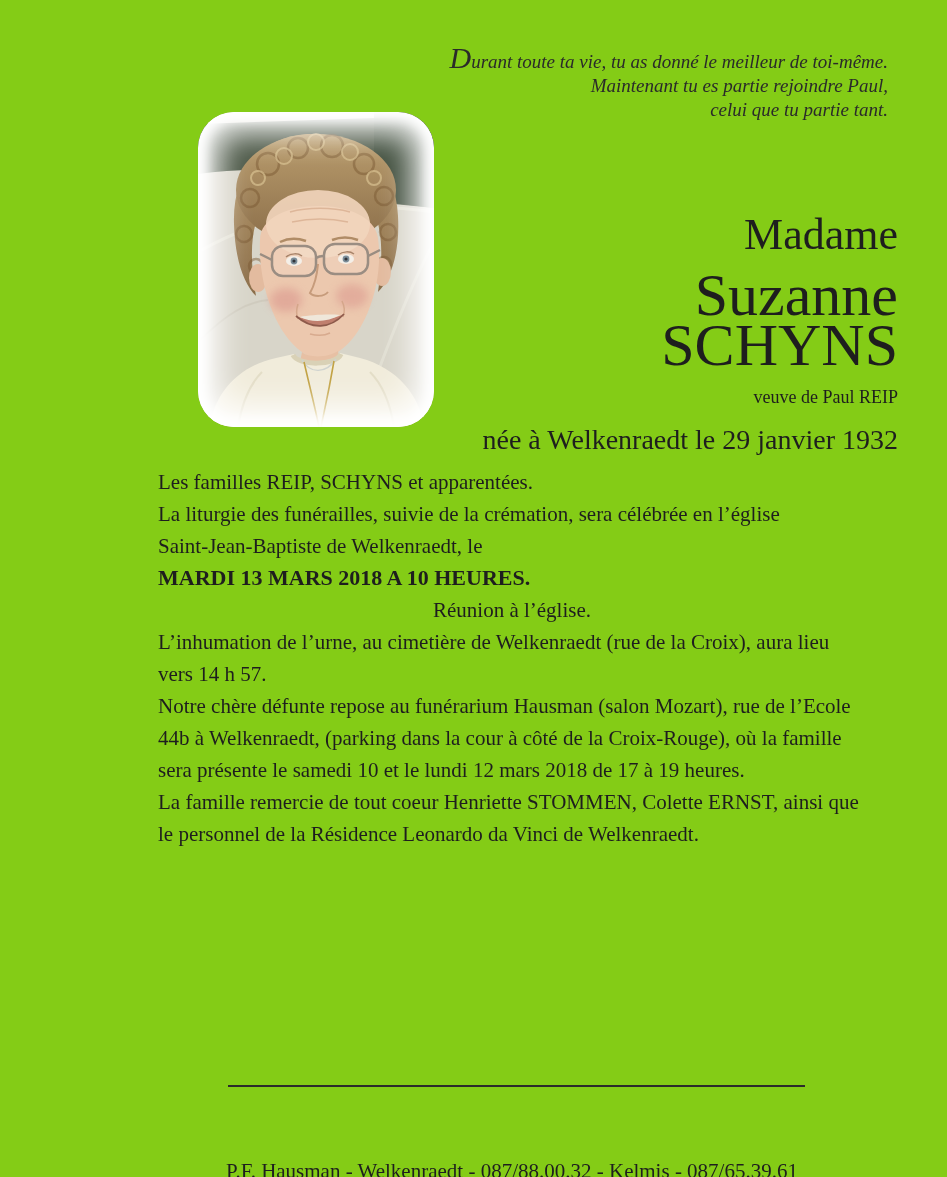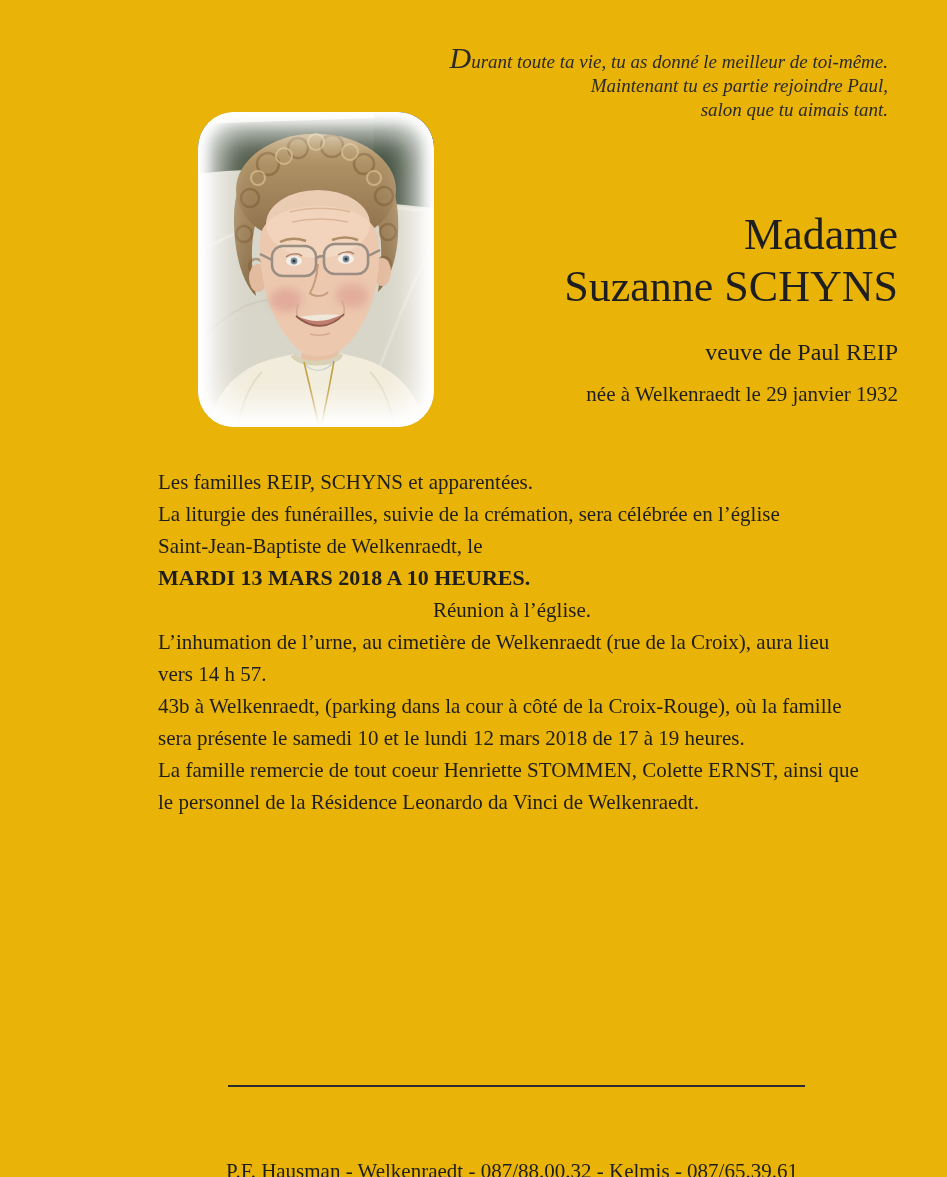--- a/index.html
+++ b/index.html
@@ -1,17 +1,17 @@
 <!DOCTYPE html>
 <html><head>
 <meta charset="utf-8">
 <style>
   html,body{margin:0;padding:0;background:#ffffff;}
   .page{
-    position:relative;width:947px;height:1177px;background:#eab308;
+    position:relative;width:947px;height:1177px;background:#84cc16;
     font-family:"Liberation Serif","DejaVu Serif",serif;color:#1e1e1e;
     overflow:hidden;
   }
   
   .quote{
     position:absolute;top:50px;right:59px;text-align:right;
     font-style:italic;font-size:19px;line-height:24px;color:#2a2a2a;
   }
   .quote .initial{font-size:30px;line-height:0;}
   
@@ -20,23 +20,23 @@
     border-radius:36px;overflow:hidden;
   }
   .photo svg{display:block;}
   .vignette{
     position:absolute;inset:0;border-radius:36px;pointer-events:none;
     box-shadow:inset 0 0 12px 8px #ffffff, inset 0 0 30px 22px rgba(255,255,255,0.9);
   }
   
   .titles{position:absolute;left:466px;top:210px;width:432px;text-align:right;}
   .t-madame{font-size:44px;line-height:50px;}
-  .t-name{font-size:44px;line-height:50px;margin-top:2px;}
-  .t-relation{font-size:24px;line-height:32px;margin-top:24px;}
-  .t-birth{font-size:21px;line-height:27px;margin-top:13px;}
+  .t-name{font-size:60px;line-height:50px;margin-top:10px;}
+  .t-relation{font-size:18px;line-height:32px;margin-top:11px;}
+  .t-birth{font-size:28px;line-height:27px;margin-top:13px;}
   .t-death{font-size:21px;line-height:27px;}
   
   .bodycol{position:absolute;left:158px;top:466px;width:708px;font-size:21px;line-height:32px;}
   .bodycol p{margin:0;}
   .p-families{margin-top:18px;}
   .p-liturgy{margin-top:42px;}
   .p-date{margin-top:5px;text-align:left;font-weight:bold;font-size:22px;}
   .p-meeting{margin-top:13px;text-align:center;}
   .p-burial{margin-top:1px;}
   .p-repose{margin-top:1px;}
@@ -46,21 +46,21 @@
   .footer-text{position:absolute;left:158px;top:1158px;width:708px;text-align:center;font-size:21px;line-height:26px;}
 </style>
 </head>
 <body>
 
 <div class="page">
 
   <div class="quote">
     <div><span class="initial">D</span><span>urant toute ta vie, tu as donné le meilleur de toi-même.</span></div>
     <div>Maintenant tu es partie rejoindre Paul,</div>
-    <div>salon que tu aimais tant.</div>
+    <div>celui que tu partie tant.</div>
   </div>
 
   <div class="photo">
     <svg width="236" height="315" viewBox="0 0 236 315">
       <defs>
         <linearGradient id="hairg" x1="0" y1="0" x2="0" y2="1">
           <stop offset="0" stop-color="#bb9e6e"></stop>
           <stop offset="1" stop-color="#8a6d49"></stop>
         </linearGradient>
         <filter id="soft" x="-80%" y="-80%" width="260%" height="260%">
@@ -149,21 +149,22 @@
       <span style="display:block">La liturgie des funérailles, suivie de la crémation, sera célébrée en l’église</span>
       <span style="display:block">Saint-Jean-Baptiste de Welkenraedt, le</span>
     </p>
     <p class="p-date">MARDI 13 MARS 2018 A 10 HEURES.</p>
     <p class="p-meeting">Réunion à l’église.</p>
     <p class="p-burial">
       <span style="display:block">L’inhumation de l’urne, au cimetière de Welkenraedt (rue de la Croix), aura lieu</span>
       <span style="display:block">vers 14 h 57.</span>
     </p>
     <p class="p-repose">
-      <span style="display:block">43b à Welkenraedt, (parking dans la cour à côté de la Croix-Rouge), où la famille</span>
+      <span style="display:block">Notre chère défunte repose au funérarium Hausman (salon Mozart), rue de l’Ecole</span>
+      <span style="display:block">44b à Welkenraedt, (parking dans la cour à côté de la Croix-Rouge), où la famille</span>
       <span style="display:block">sera présente le samedi 10 et le lundi 12 mars 2018 de 17 à 19 heures.</span>
     </p>
     <p class="p-thanks">
       <span style="display:block">La famille remercie de tout coeur Henriette STOMMEN, Colette ERNST, ainsi que</span>
       <span style="display:block">le personnel de la Résidence Leonardo da Vinci de Welkenraedt.</span>
     </p>
   </div>
 
   <div class="rule"></div>
   <div class="footer-text">P.F. Hausman - Welkenraedt - 087/88.00.32 - Kelmis - 087/65.39.61</div>

